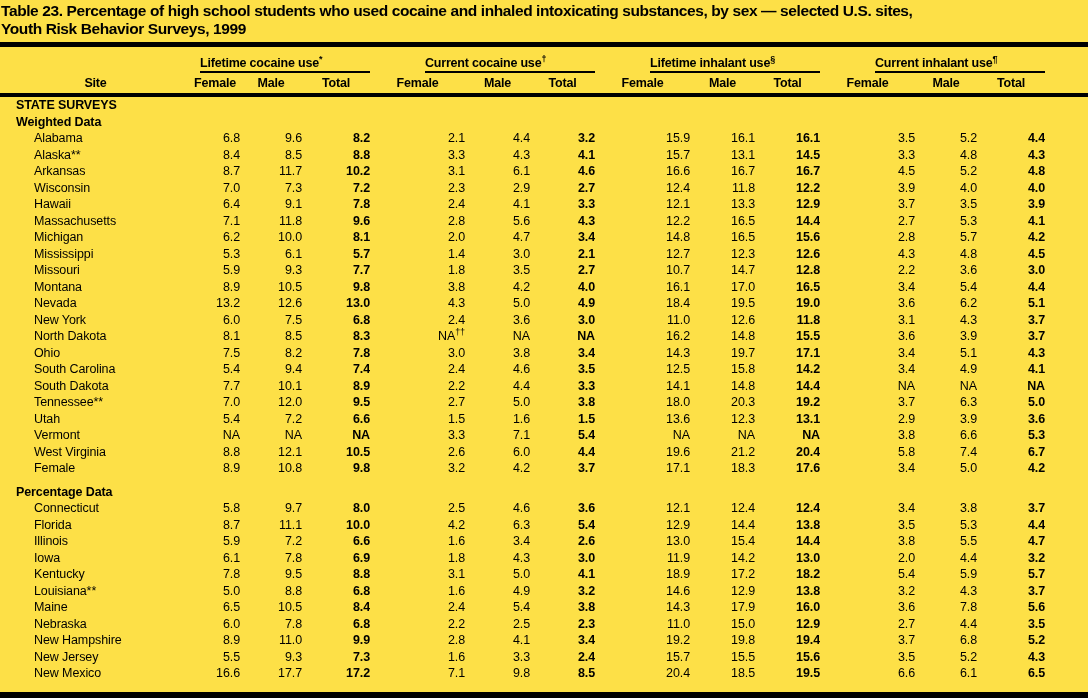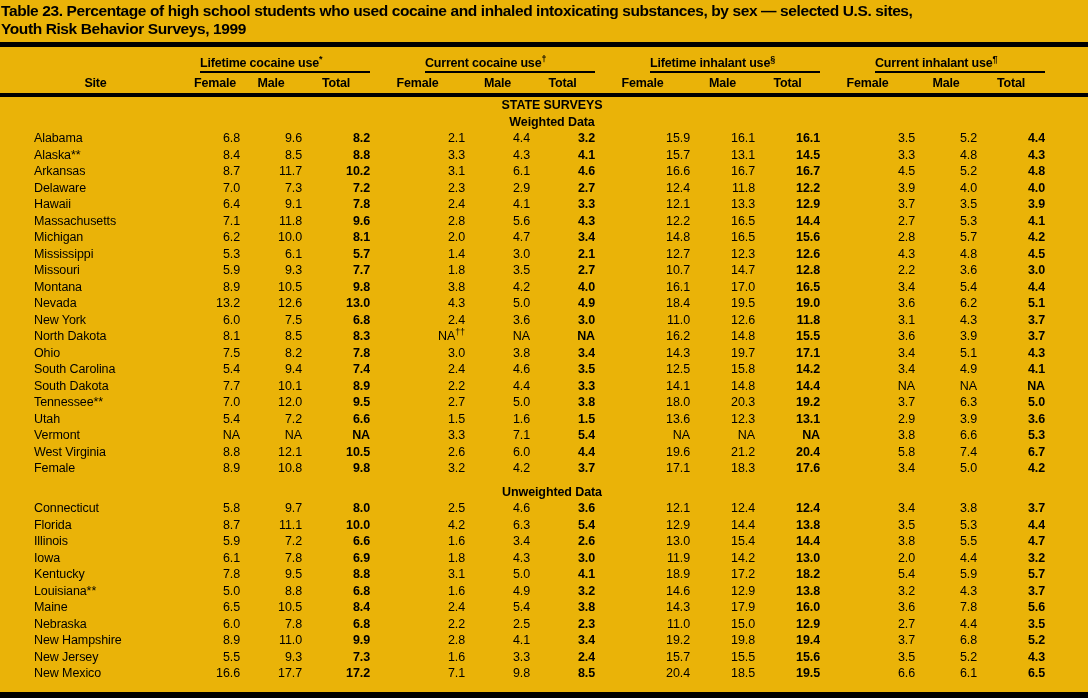--- a/index.html
+++ b/index.html
@@ -1,21 +1,21 @@
 <!DOCTYPE html>
 <html><head>
 <meta charset="utf-8">
 <style>
   html, body { margin: 0; padding: 0; background: #ffffff; }
   .page {
     position: relative;
     width: 1088px;
     height: 698px;
     overflow: hidden;
-    background: #eab308;
+    background: #fde047;
     color: #000000;
     font-family: "Liberation Sans", sans-serif;
   }
   .title {
     font-weight: bold;
     font-size: 15.5px;
     line-height: 18px;
     letter-spacing: -0.4px;
     padding: 2px 2px 0 1px;
     white-space: nowrap;
@@ -43,21 +43,21 @@
 
   tbody td {
     font-size: 12.5px;
     line-height: 16.5px;
     height: 16.5px;
     white-space: nowrap;
     letter-spacing: -0.1px;
   }
   .num { text-align: right; }
   .site { text-align: left; padding-left: 34px; }
-  .section-heading { font-weight: bold; text-align: center; padding-left: 16px; }
+  .section-heading { font-weight: bold; text-align: left; padding-left: 16px; }
   tr.gap td { padding-top: 7px; }
   .total { font-weight: bold; }
 </style>
 </head>
 <body>
 
 <div class="page">
 
   <div class="title">
     <span>Table 23. Percentage of high school students who used cocaine and inhaled intoxicating substances, by sex — selected U.S. sites,</span><br>
@@ -166,21 +166,21 @@
           <td class="num total">4.6</td>
           <td class="num">16.6</td>
           <td class="num">16.7</td>
           <td class="num total">16.7</td>
           <td class="num">4.5</td>
           <td class="num">5.2</td>
           <td class="num total">4.8</td>
           <td></td>
         </tr>
         <tr>
-          <td class="site">Delaware</td>
+          <td class="site">Wisconsin</td>
           <td class="num">7.0</td>
           <td class="num">7.3</td>
           <td class="num total">7.2</td>
           <td class="num">2.3</td>
           <td class="num">2.9</td>
           <td class="num total">2.7</td>
           <td class="num">12.4</td>
           <td class="num">11.8</td>
           <td class="num total">12.2</td>
           <td class="num">3.9</td>
@@ -454,21 +454,21 @@
           <td class="num total">3.7</td>
           <td class="num">17.1</td>
           <td class="num">18.3</td>
           <td class="num total">17.6</td>
           <td class="num">3.4</td>
           <td class="num">5.0</td>
           <td class="num total">4.2</td>
           <td></td>
         </tr>
         <tr class="gap">
-          <td class="section-heading" colspan="14">Unweighted Data</td>
+          <td class="section-heading" colspan="14">Percentage Data</td>
         </tr>
         <tr>
           <td class="site">Connecticut</td>
           <td class="num">5.8</td>
           <td class="num">9.7</td>
           <td class="num total">8.0</td>
           <td class="num">2.5</td>
           <td class="num">4.6</td>
           <td class="num total">3.6</td>
           <td class="num">12.1</td>

